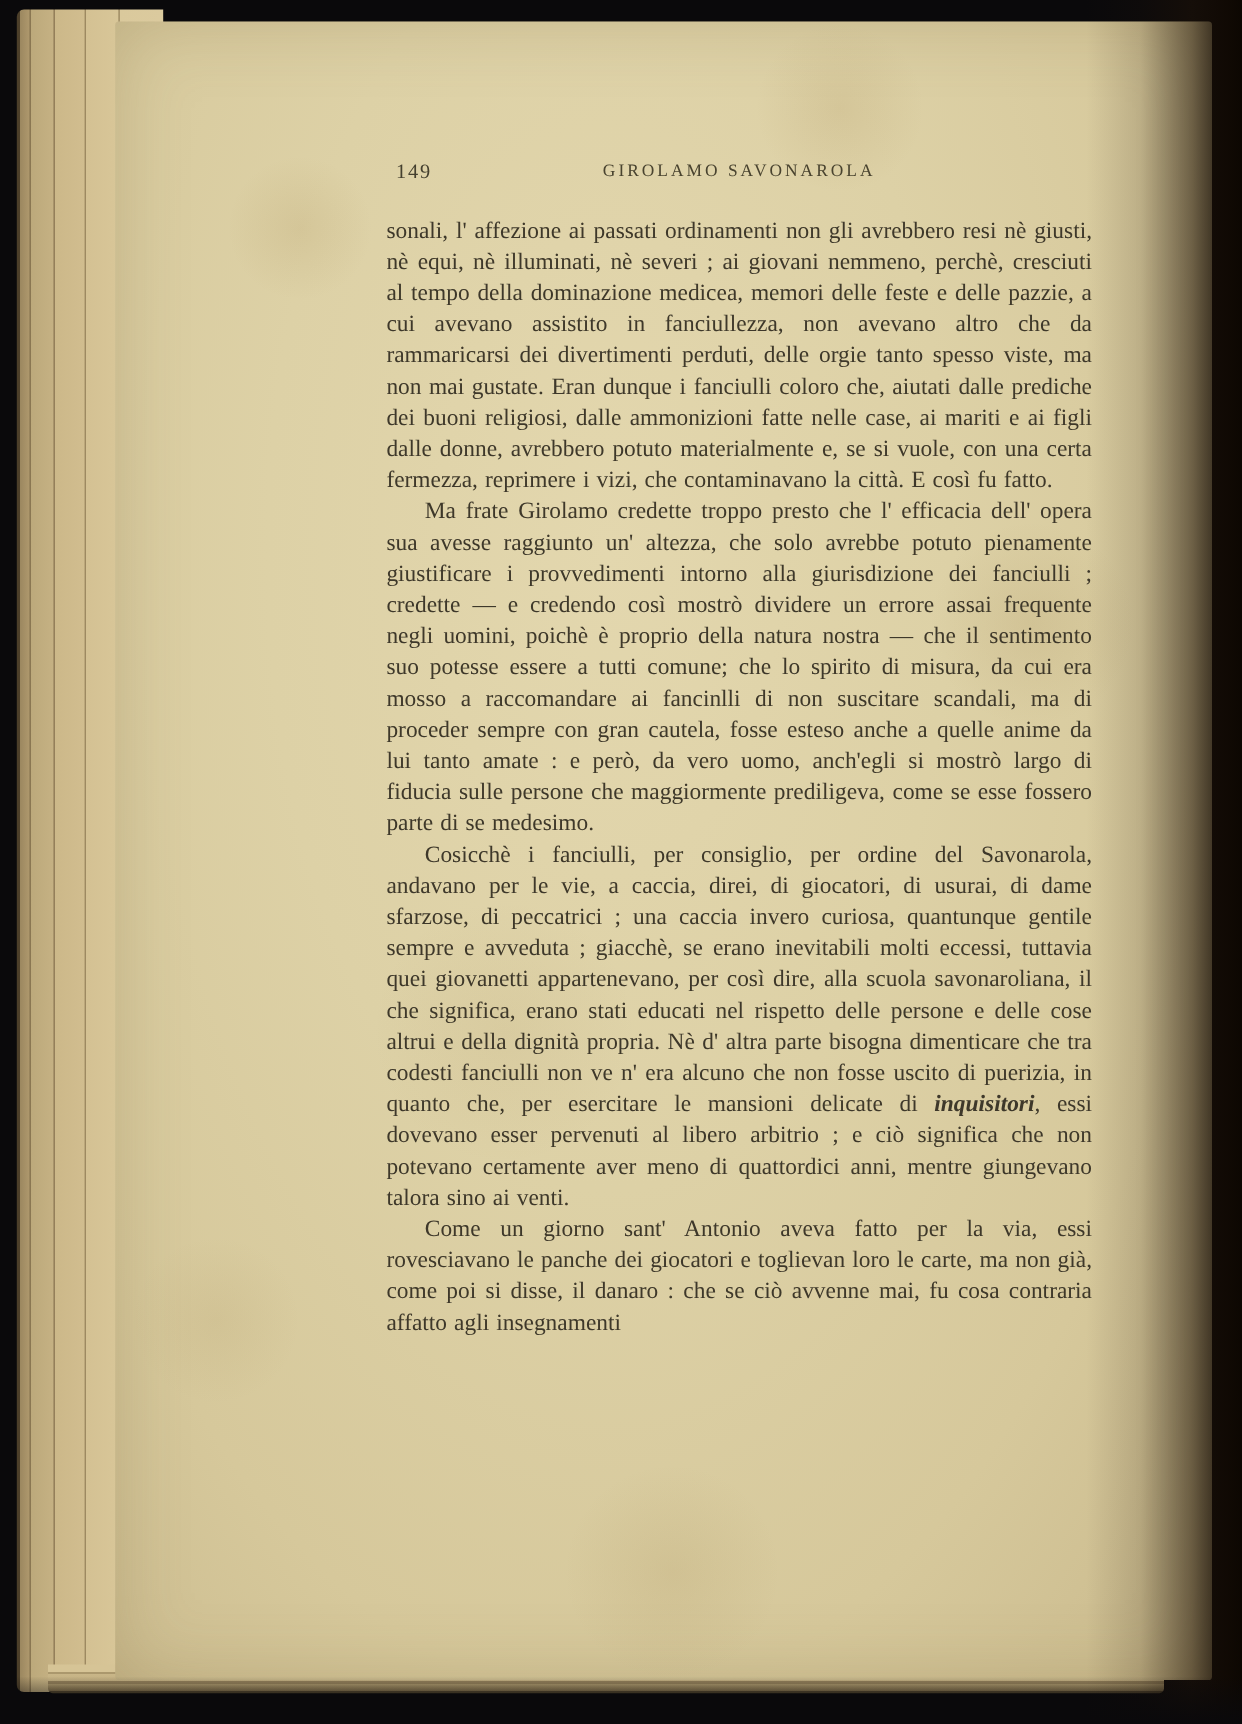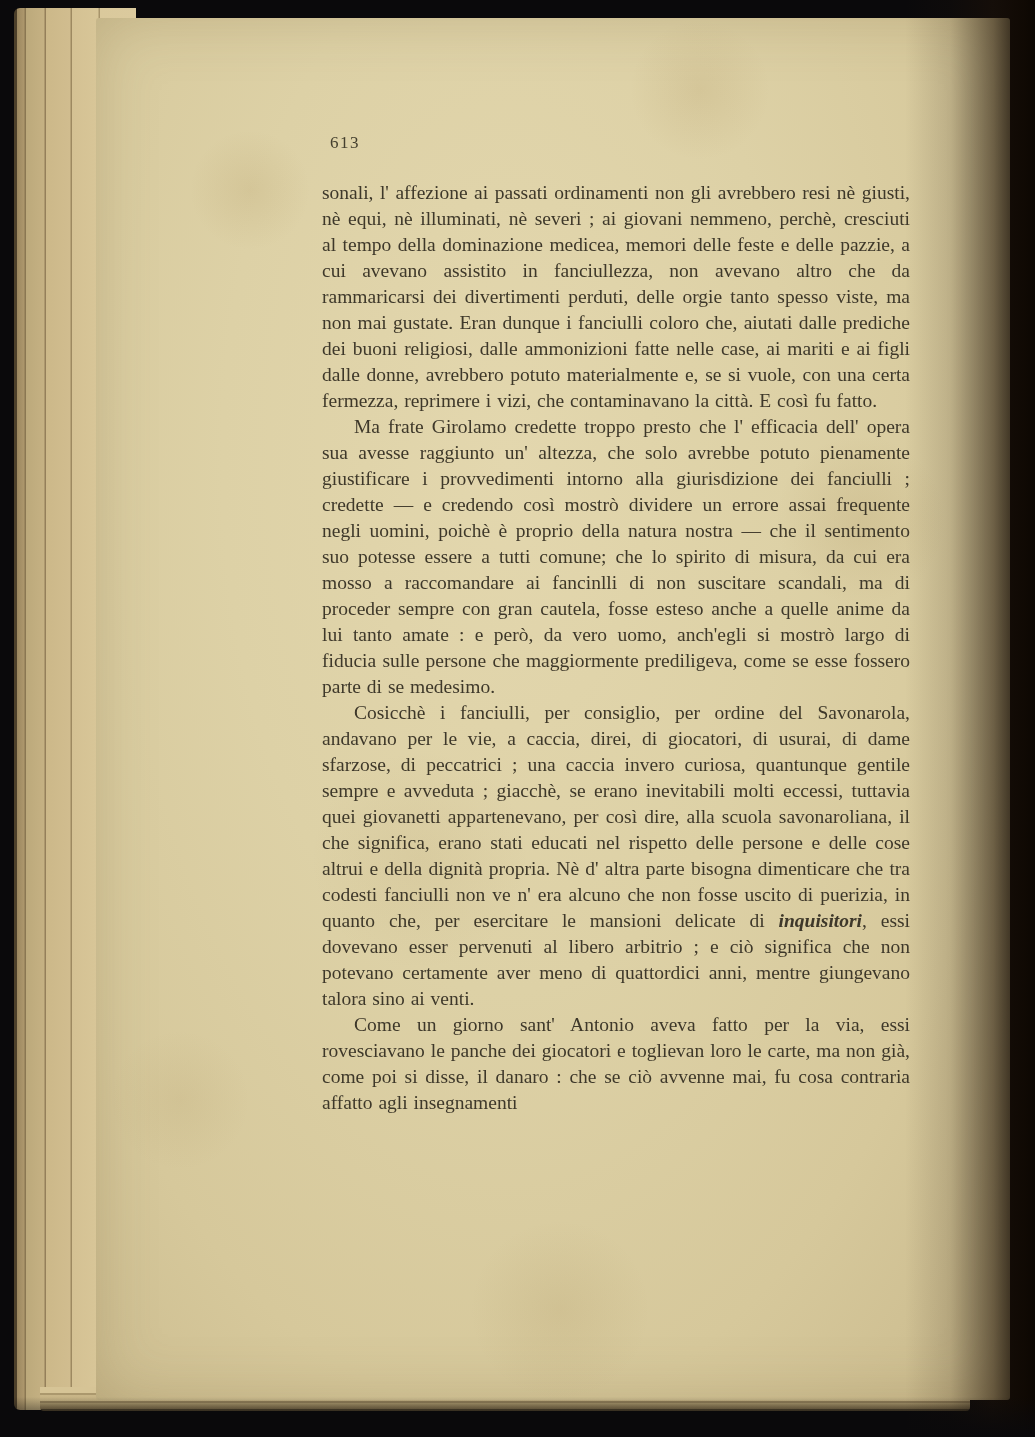--- a/index.html
+++ b/index.html
@@ -178,21 +178,22 @@
 
   <div class="edges-left"></div>
   <div class="edges-top"></div>
   <div class="edges-bottom"></div>
 
   <div class="page"></div>
   <div class="stains"></div>
 
   <div class="text-block">
     <div class="header-row">
-      <span class="pagenum">613</span>
+      <span class="pagenum">149</span>
+      <span class="running-title">GIROLAMO SAVONAROLA</span>
     </div>
 
     <div class="body-text">
       <p><span>sonali, l' affezione ai passati ordinamenti non gli avrebbero resi nè giusti, nè equi, nè illuminati, nè severi ; ai giovani nemmeno, perchè, cresciuti al tempo della dominazione medicea, memori delle feste e delle pazzie, a cui avevano assistito in fanciullezza, non avevano altro che da rammaricarsi dei divertimenti perduti, delle orgie tanto spesso viste, ma non mai gustate. Eran dunque i fanciulli coloro che, aiutati dalle prediche dei buoni religiosi, dalle ammonizioni fatte nelle case, ai mariti e ai figli dalle donne, avrebbero potuto materialmente e, se si vuole, con una certa fermezza, reprimere i vizi, che contaminavano la città. E così fu fatto.</span></p>
 
       <p class="indent"><span>Ma frate Girolamo credette troppo presto che l' efficacia dell' opera sua avesse raggiunto un' altezza, che solo avrebbe potuto pienamente giustificare i provvedimenti intorno alla giurisdizione dei fanciulli ; credette — e credendo così mostrò dividere un errore assai frequente negli uomini, poichè è proprio della natura nostra — che il sentimento suo potesse essere a tutti comune; che lo spirito di misura, da cui era mosso a raccomandare ai fancinlli di non suscitare scandali, ma di proceder sempre con gran cautela, fosse esteso anche a quelle anime da lui tanto amate : e però, da vero uomo, anch'egli si mostrò largo di fiducia sulle persone che maggiormente prediligeva, come se esse fossero parte di se medesimo.</span></p>
 
       <p class="indent"><span>Cosicchè i fanciulli, per consiglio, per ordine del Savonarola, andavano per le vie, a caccia, direi, di giocatori, di usurai, di dame sfarzose, di peccatrici ; una caccia invero curiosa, quantunque gentile sempre e avveduta ; giacchè, se erano inevitabili molti eccessi, tuttavia quei giovanetti appartenevano, per così dire, alla scuola savonaroliana, il che significa, erano stati educati nel rispetto delle persone e delle cose altrui e della dignità propria. Nè d' altra parte bisogna dimenticare che tra codesti fanciulli non ve n' era alcuno che non fosse uscito di puerizia, in quanto che, per esercitare le mansioni delicate di </span><span class="ital">inquisitori</span><span>, essi dovevano esser pervenuti al libero arbitrio ; e ciò significa che non potevano certamente aver meno di quattordici anni, mentre giungevano talora sino ai venti.</span></p>
 
       <p class="indent"><span>Come un giorno sant' Antonio aveva fatto per la via, essi rovesciavano le panche dei giocatori e toglievan loro le carte, ma non già, come poi si disse, il danaro : che se ciò avvenne mai, fu cosa contraria affatto agli insegnamenti</span></p>

